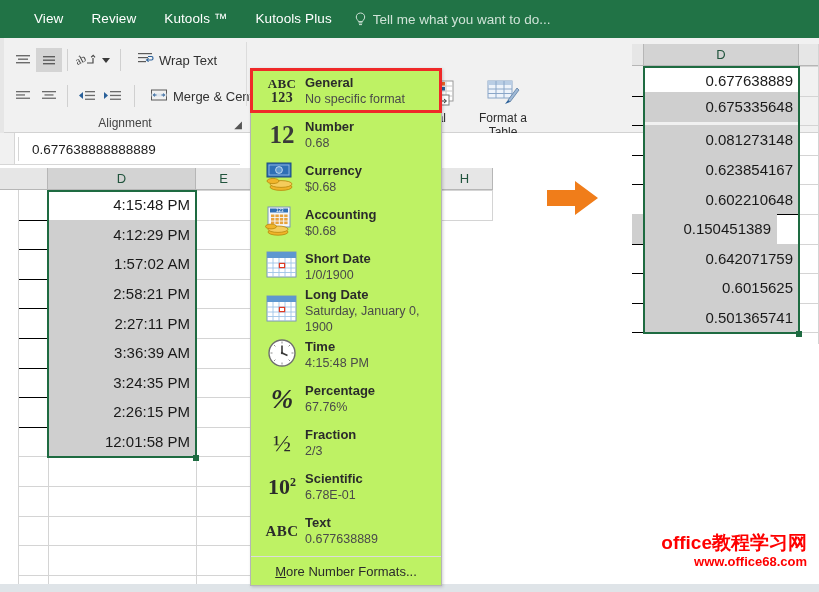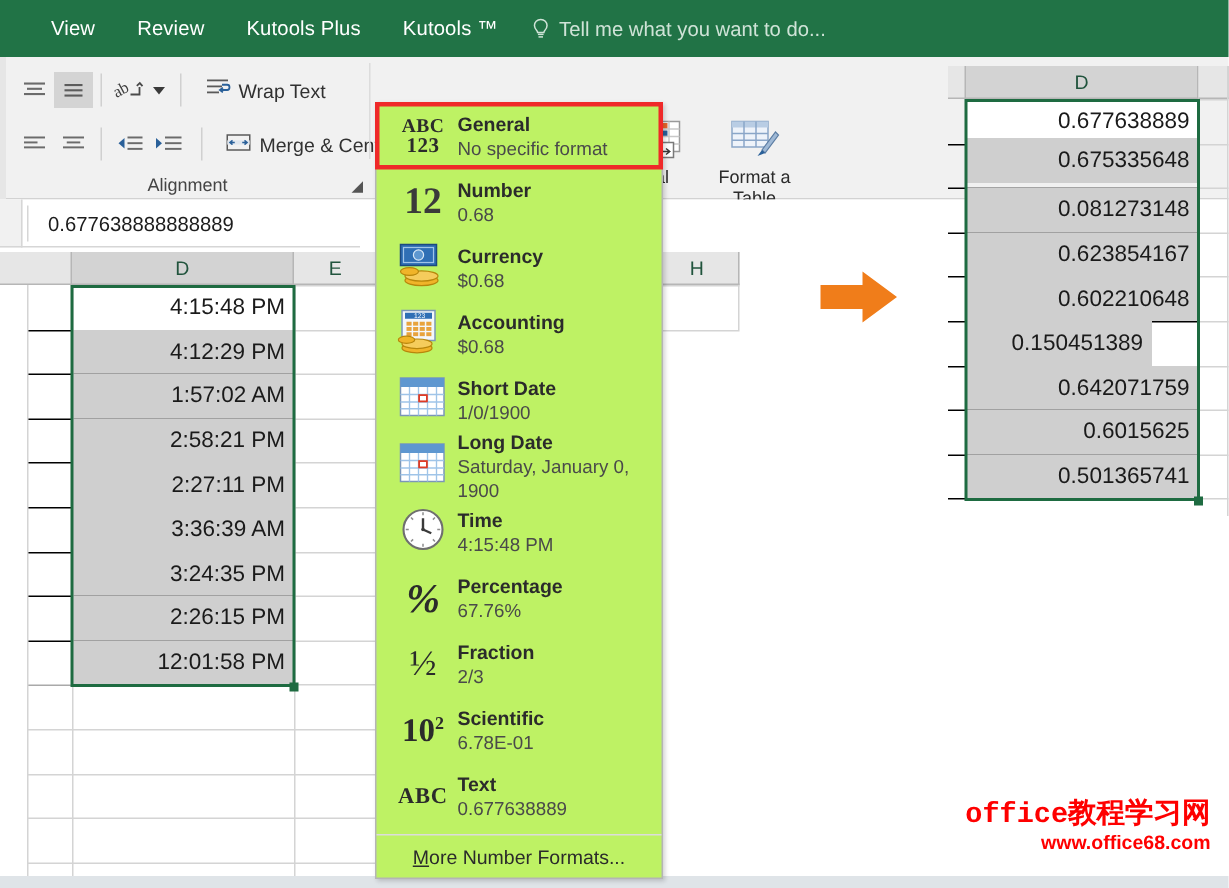--- a/index.html
+++ b/index.html
@@ -150,32 +150,32 @@
   .abc-plain { font-family: "Liberation Serif", serif; font-weight: bold; font-size: 15px; color:#2b2b2b; letter-spacing:.5px; }
 
   
   #flow-arrow { position: absolute; left: 545px; top: 178px; width: 56px; height: 40px; }
 
   
   #right-sheet { position: absolute; left: 632px; top: 44px; width: 187px; height: 330px; }
 
   
   #watermark { position: absolute; right: 12px; bottom: 22px; text-align: right; }
-  #wm-line1 { color: #fe0000; font-size: 19px; font-weight: bold; line-height: 22px; font-family: Liberation Mono, monospace; }
+  #wm-line1 { color: #fe0000; font-size: 19px; font-weight: bold; line-height: 22px; }
   #wm-line2 { color: #fe0000; font-size: 13px; font-weight: bold; line-height: 16px; }
   #bottom-bar { position: absolute; left:0; bottom: 0; width: 819px; height: 8px; background: #dfe4e8; }
 </style>
 </head>
 <body>
 
 <div id="ribbon-tabs">
   <div class="tab">View</div>
   <div class="tab">Review</div>
+  <div class="tab">Kutools ™</div>
   <div class="tab">Kutools Plus</div>
-  <div class="tab">Kutools ™</div>
   <div class="tellme">
     <span class="bulb">
       <svg width="13" height="15" viewBox="0 0 13 15">
           <path d="M6.5 1C4 1 2.3 2.8 2.3 5c0 1.5.8 2.5 1.5 3.3.4.5.6.9.6 1.3h4.2c0-.4.2-.8.6-1.3C10 7.5 10.7 6.5 10.7 5 10.7 2.8 9 1 6.5 1z" fill="none" stroke="#cfe3d7" stroke-width="1"></path>
           <rect x="4.6" y="10.4" width="3.8" height="1" fill="#cfe3d7"></rect>
           <rect x="5" y="12.1" width="3" height="1" fill="#cfe3d7"></rect>
         </svg>
     </span>
     <span>Tell me what you want to do...</span>
   </div>
@@ -580,21 +580,21 @@
       <div class="gridcell white-fill" style="left: 12px; top: 22px; width: 155px; height: 29.6px;">0.677638889</div>
       <div class="hline" style="left: 0px; top: 51.6px; width: 167px;"></div>
       <div class="gridcell sel-fill" style="left: 12px; top: 48px; width: 155px; height: 29.6px; padding-left: 33px;">0.675335648</div>
       <div class="hline" style="left: 0px; top: 81.2px; width: 167px;"></div>
       <div class="gridcell sel-fill" style="left: 12px; top: 81.2px; width: 155px; height: 29.6px;">0.081273148</div>
       <div class="hline" style="left: 0px; top: 110.8px; width: 167px;"></div>
       <div class="gridcell sel-fill" style="left: 12px; top: 110.8px; width: 155px; height: 29.6px;">0.623854167</div>
       <div class="hline" style="left: 0px; top: 140.4px; width: 167px;"></div>
       <div class="gridcell sel-fill" style="left: 12px; top: 140.4px; width: 155px; height: 29.6px;">0.602210648</div>
       <div class="hline" style="left: 0px; top: 170px; width: 167px;"></div>
-      <div class="gridcell sel-fill" style="left: 12px; top: 170px; width: 124px; height: 29.6px; text-align: center;">0.150451389</div>
+      <div class="gridcell sel-fill" style="left: 0; top: 170px; width: 145px; height: 29.6px; text-align: center;">0.150451389</div>
       <div class="hline" style="left: 0px; top: 199.6px; width: 167px;"></div>
       <div class="gridcell sel-fill" style="left: 12px; top: 199.6px; width: 155px; height: 29.6px;">0.642071759</div>
       <div class="hline" style="left: 0px; top: 229.2px; width: 167px;"></div>
       <div class="gridcell sel-fill" style="left: 12px; top: 229.2px; width: 155px; height: 29.6px;">0.6015625</div>
       <div class="hline" style="left: 0px; top: 258.8px; width: 167px;"></div>
       <div class="gridcell sel-fill" style="left: 12px; top: 258.8px; width: 155px; height: 29.6px;">0.501365741</div>
       <div class="hline" style="left: 0px; top: 288.4px; width: 167px;"></div>
       <div class="gline" style="left: 167px; top: 22px; width: 20px; height: 1px;"></div>
       <div class="gline" style="left: 167px; top: 51.6px; width: 20px; height: 1px;"></div>
       <div class="gline" style="left: 167px; top: 81.2px; width: 20px; height: 1px;"></div>

